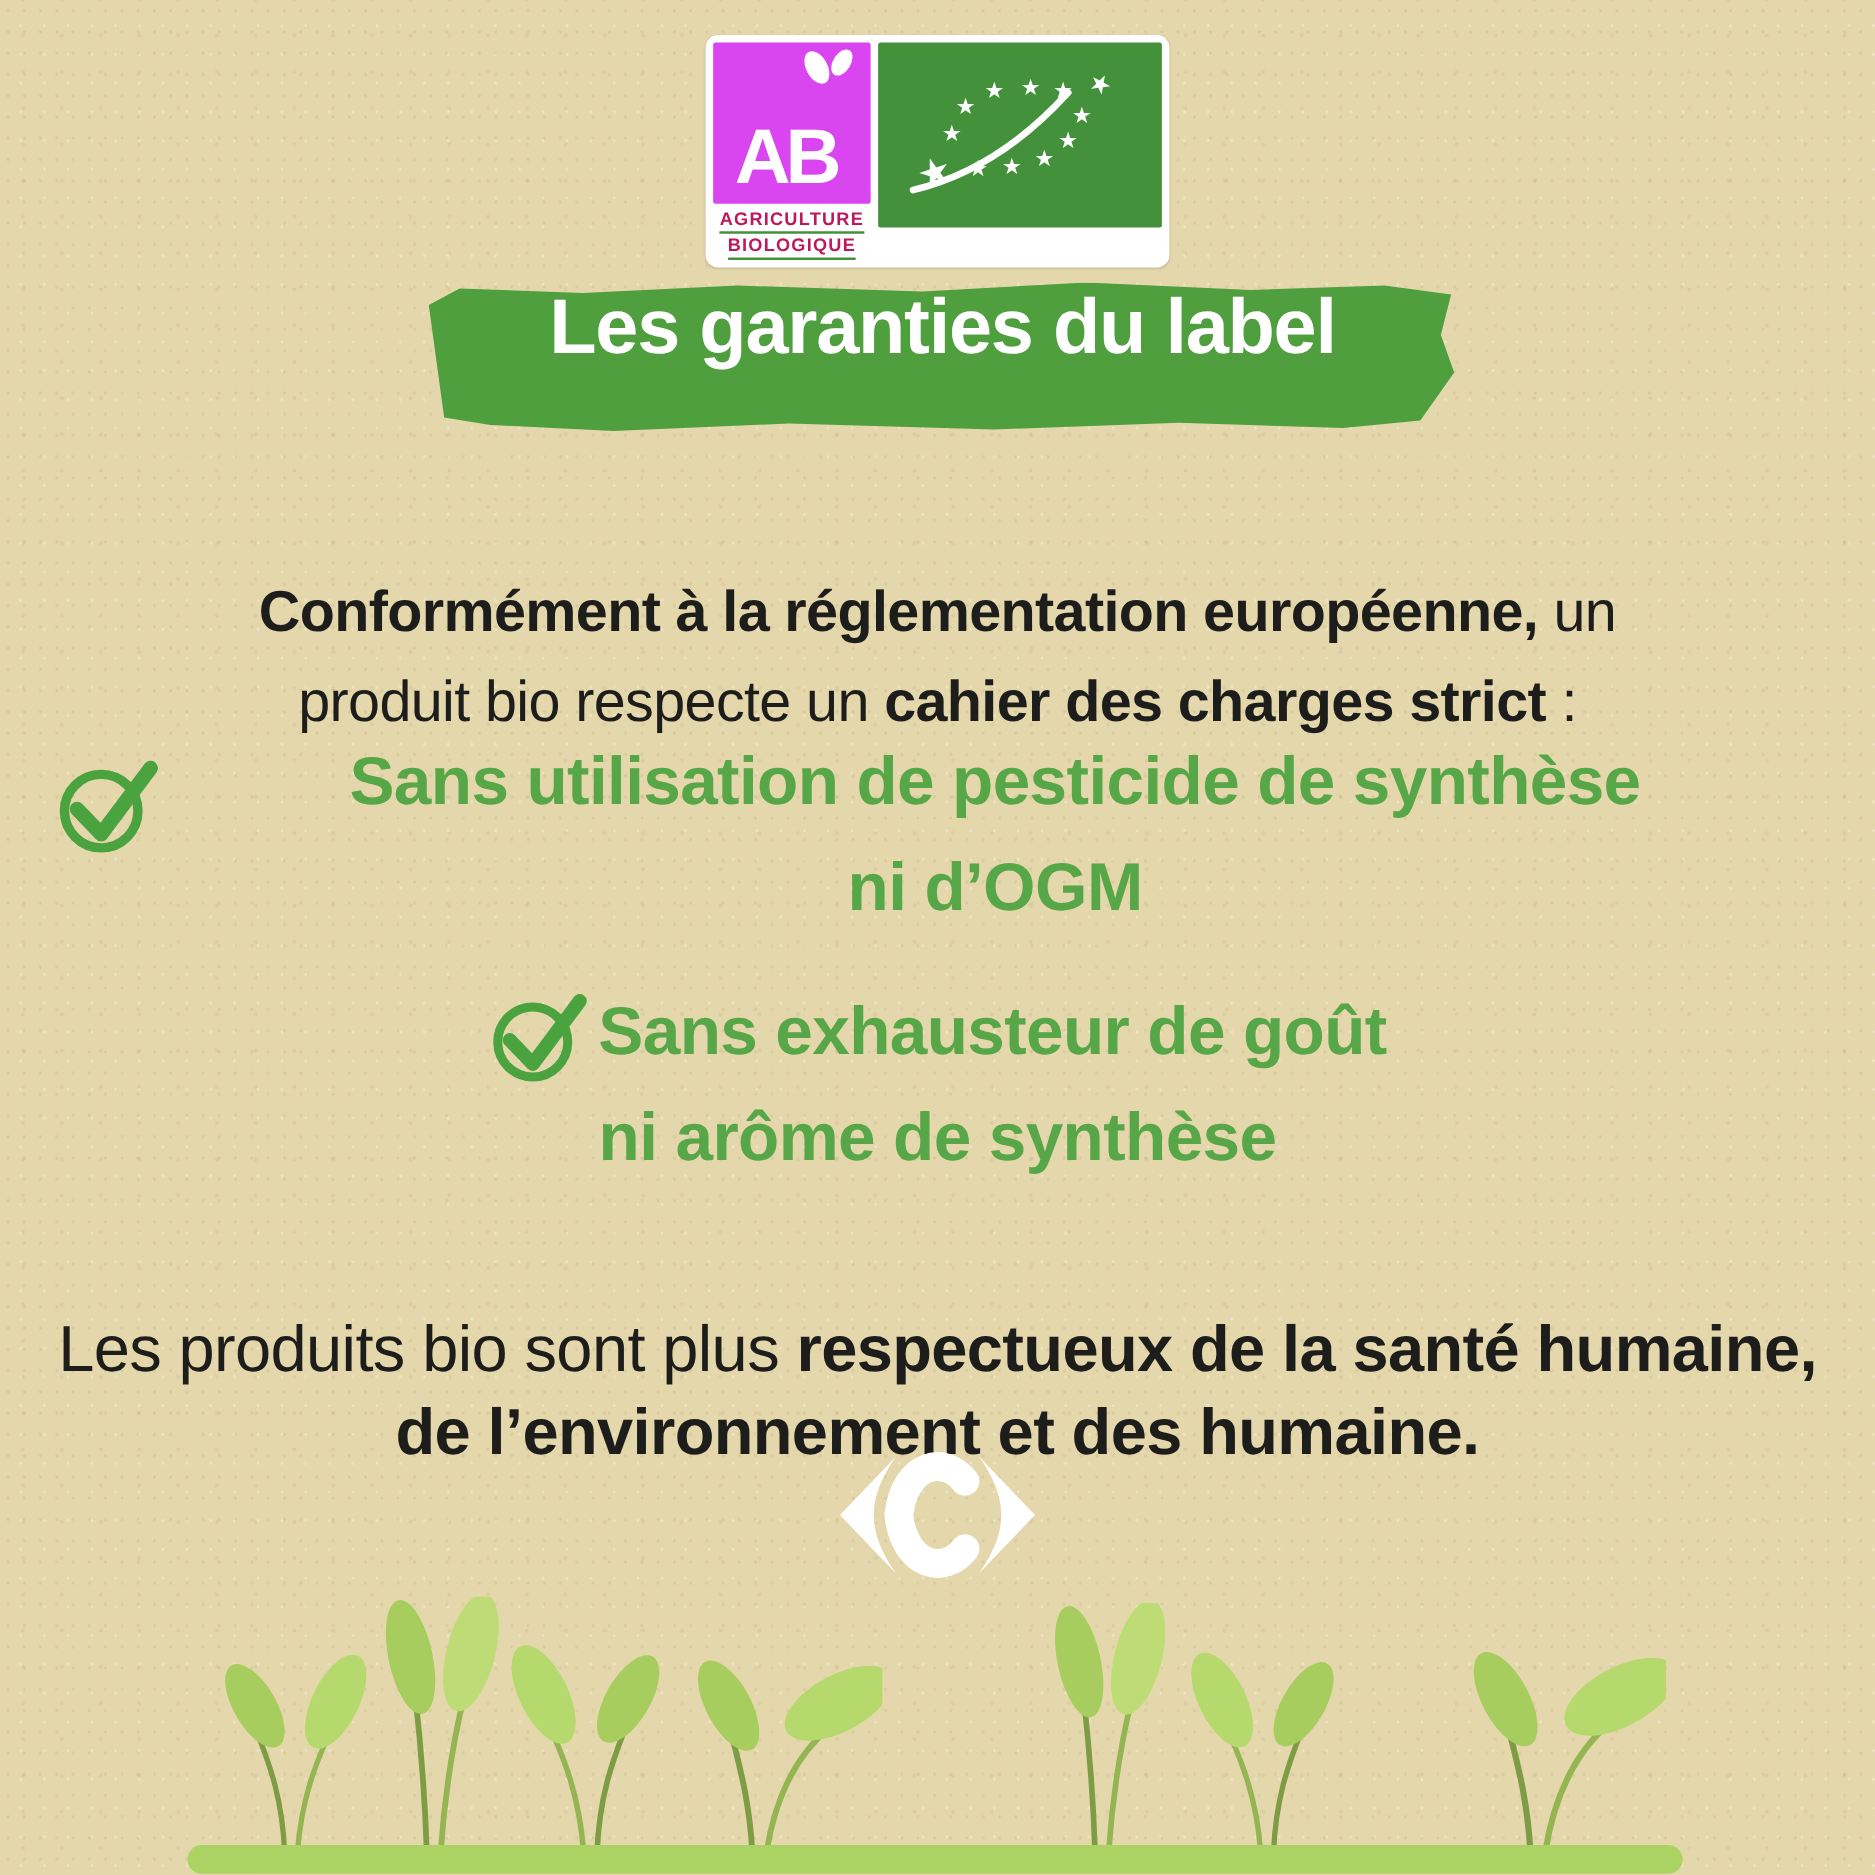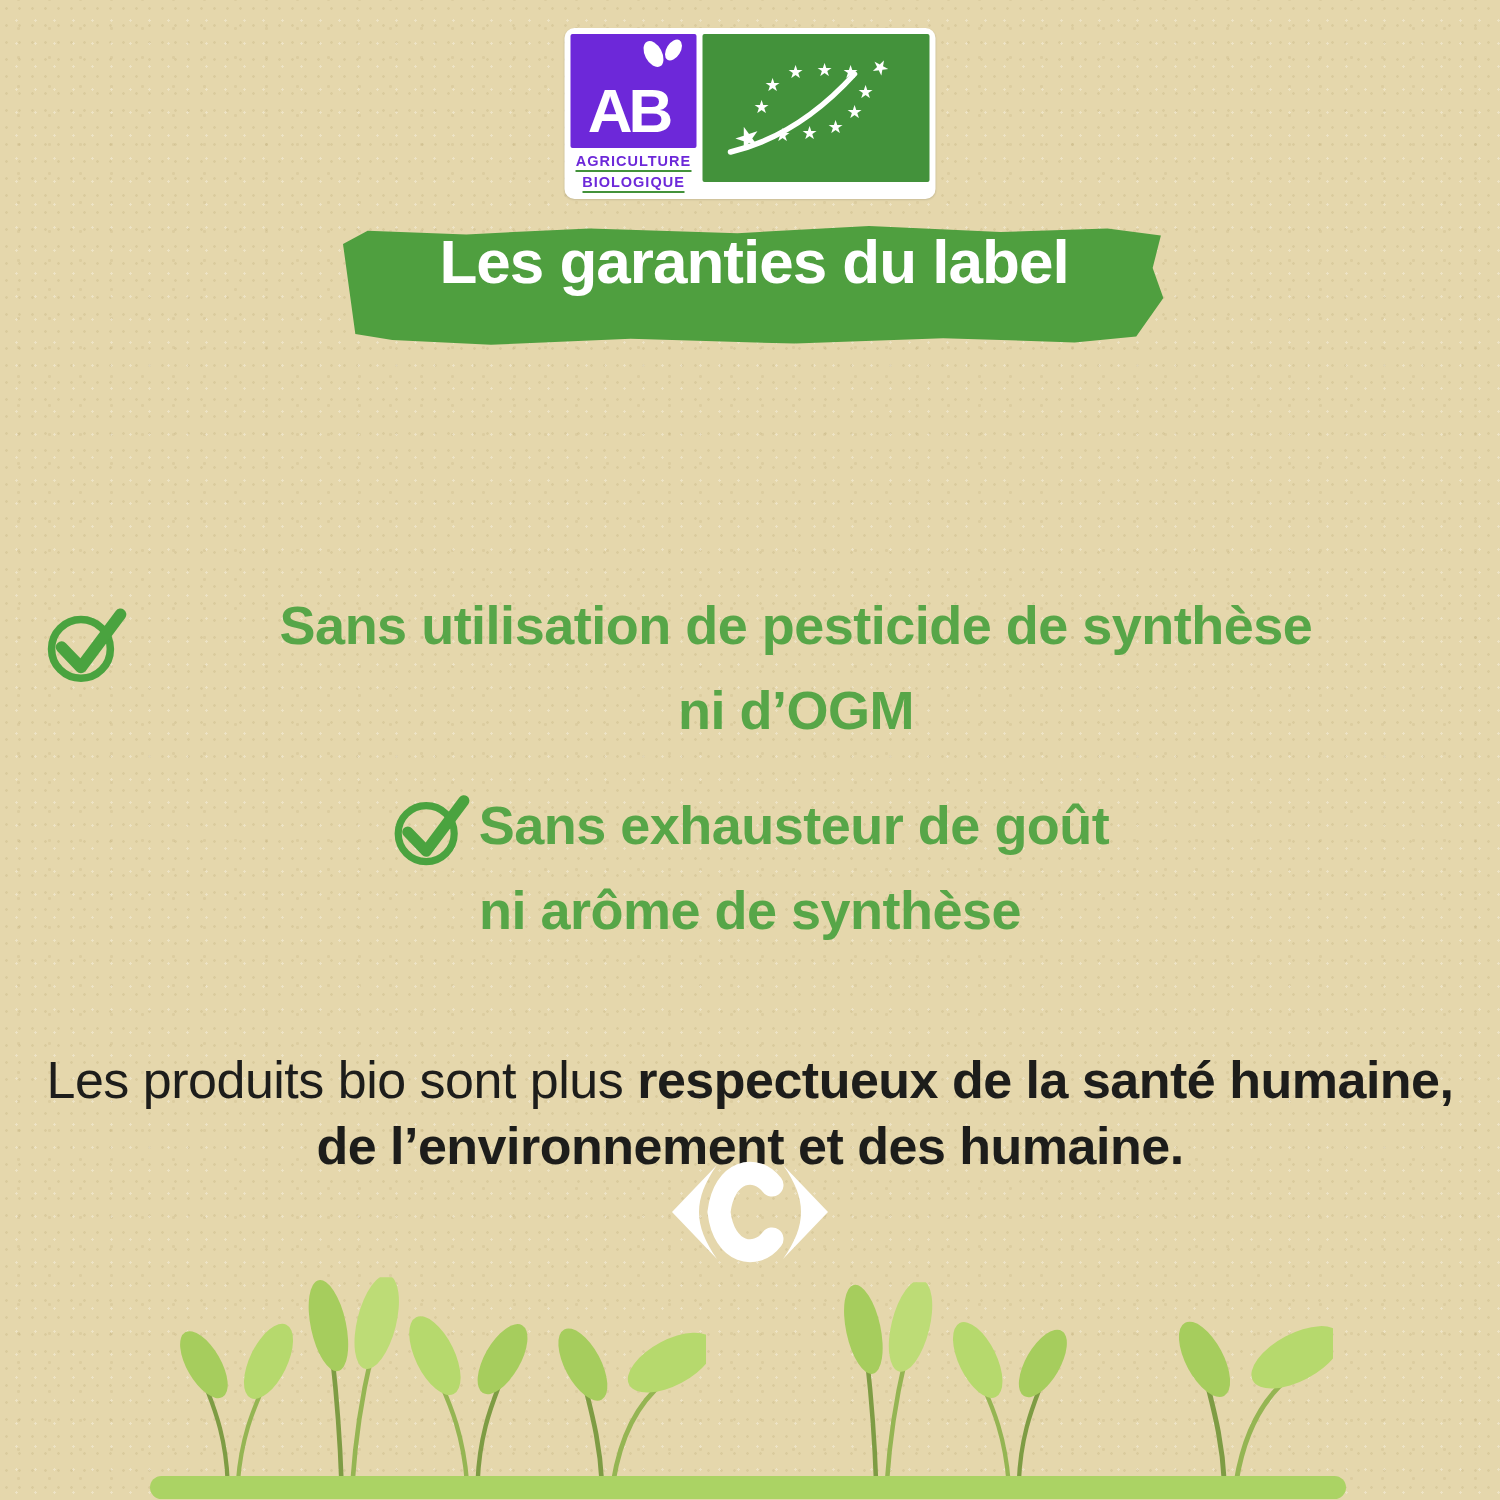--- a/index.html
+++ b/index.html
@@ -16,32 +16,32 @@
     color:#1d1d1b;
   }
   
   .logo-block{
     position:absolute;top:28px;left:50%;transform:translateX(-50%);
     background:#fff;border-radius:10px;padding:6px;display:flex;gap:6px;
     box-shadow:0 1px 2px rgba(0,0,0,.12);
   }
   .ab-col{width:126px;display:flex;flex-direction:column;align-items:center;}
   .ab-square{
-    position:relative;width:126px;height:114px;background:#6d28d9;border-radius:2px;
+    position:relative;width:126px;height:129px;background:#d946ef;border-radius:2px;
     display:flex;align-items:flex-end;justify-content:center;overflow:hidden;
   }
   .ab-letters{
     color:#fff;font-weight:bold;font-size:62px;line-height:1;
     letter-spacing:-4px;margin-bottom:6px;margin-left:-10px;
   }
   .ab-leaf{position:absolute;top:2px;right:10px;}
   .ab-caption{margin-top:3px;text-align:center;line-height:1.25;}
   .ab-caption span{
     display:inline-block;font-size:14.5px;font-weight:bold;letter-spacing:1px;
-    color:#6d28d9;border-bottom:2.5px solid #43923b;padding-bottom:0px;
+    color:#be185d;border-bottom:2.5px solid #43923b;padding-bottom:0px;
   }
   .eu-rect{width:227px;height:148px;background:#43923b;border-radius:2px;}
   
   .title-banner{
     position:absolute;left:343px;top:226px;width:822px;height:120px;
     background:#4f9f3f;display:flex;justify-content:center;
     clip-path:polygon(0% 15%,3% 4%,15% 7%,30% 2%,48% 6%,64% 0%,80% 5%,93% 2%,99.5% 8%,
       98.5% 35%,99.8% 60%,96.5% 92%,89% 97%,73% 93.5%,55% 98%,35% 94%,18% 99%,6% 95%,1.5% 90%,.8% 55%);
   }
   .title-banner h1{
@@ -138,20 +138,27 @@
         <text x="107" y="105" font-size="18">★</text>
         <text x="80" y="107" font-size="18">★</text>
       </svg>
     </div>
   </header>
 
   <div class="title-banner">
     <h1>Les garanties du label</h1>
   </div>
 
+  <p class="para intro">
+    <span class="b">Conformément à la réglementation européenne,</span>
+    <span>un</span>
+    <br>
+    <span>produit bio respecte un</span>
+    <span class="b">cahier des charges strict</span><span> :</span>
+  </p>
 
   <svg class="g1-icon" viewBox="0 0 100 100">
     <use href="#icon-check"></use>
   </svg>
   <div class="guarantee g1">
     <div>Sans utilisation de pesticide de synthèse</div>
     <div>ni d’OGM</div>
   </div>
 
   <div class="guarantee g2">

